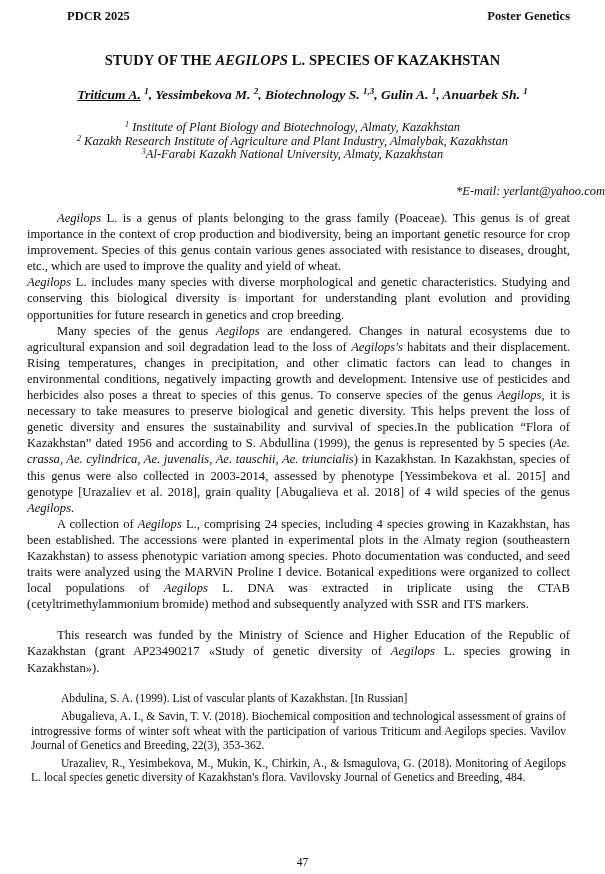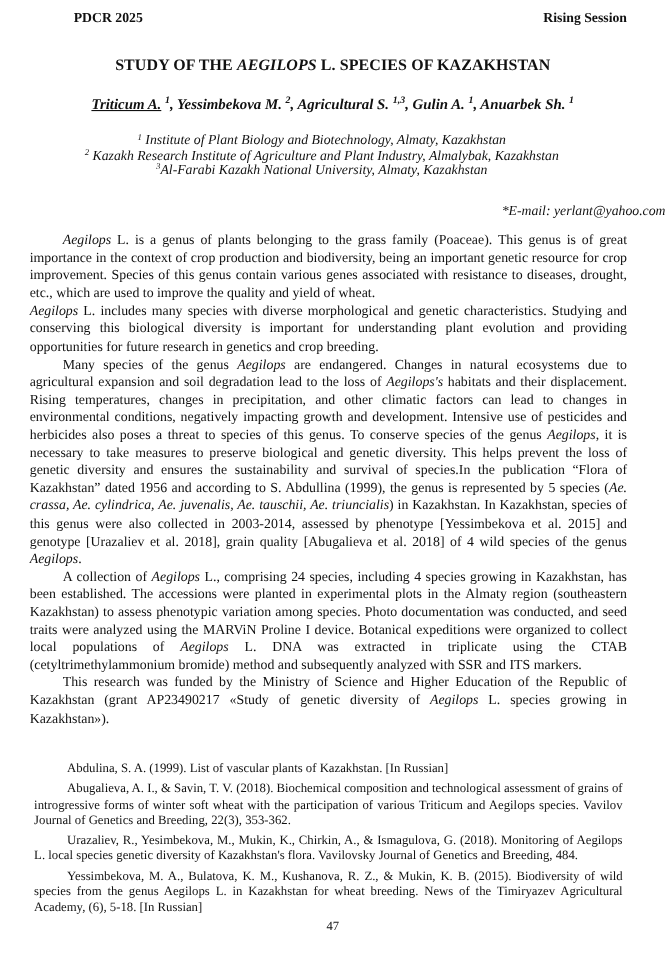--- a/index.html
+++ b/index.html
@@ -16,37 +16,37 @@
   .authors sup { font-size: 9px; vertical-align: 5px; line-height: 0; }
   .affils { position: absolute; top: 121px; left: 0; width: 585px; text-align: center;
             font-style: italic; font-size: 12.5px; line-height: 13.5px; }
   .affils sup { font-size: 8px; vertical-align: 4px; line-height: 0; }
   .email { position: absolute; top: 184px; left: 0; width: 605px; text-align: right;
            font-style: italic; font-size: 12.5px; }
   .body { position: absolute; top: 210px; left: 27px; width: 543px; font-size: 12.6px;
           line-height: 16.1px; text-align: justify; }
   .body p { margin: 0; }
   .body p.ind { text-indent: 30px; }
-  .body p.gap { }
+  .body p.gap { margin-top: 15px; }
   .refs { position: absolute; top: 688px; left: 27px; width: 543px; font-size: 11.6px;
           line-height: 14.3px; text-align: justify; }
   .refs .refhead { font-weight: bold; font-size: 13px; margin-left: 30px; line-height: 16px; }
   .refs p { margin: 4px; text-indent: 30px; }
-  .pagenum { position: absolute; top: 836px; left: 0; width: 605px; text-align: center; font-size: 11.5px; }
+  .pagenum { position: absolute; top: 856px; left: 0; width: 605px; text-align: center; font-size: 11.5px; }
   i { }
 </style>
 </head>
 <body>
 
 <div class="hdr hdr-left">PDCR 2025</div>
-<div class="hdr hdr-right">Rising Session</div>
+<div class="hdr hdr-right">Poster Genetics</div>
 
 <div class="title"><span>STUDY OF THE </span><i>AEGILOPS</i><span> L. SPECIES OF KAZAKHSTAN</span></div>
 
-<div class="authors"><span class="first">Triticum A.</span>&nbsp;<sup>1</sup>, <span>Yessimbekova M.</span>&nbsp;<sup>2</sup>, <span>Agricultural S.</span>&nbsp;<sup>1,3</sup>, <span>Gulin A.</span>&nbsp;<sup>1</sup>, <span>Anuarbek Sh.</span>&nbsp;<sup>1</sup></div>
+<div class="authors"><span class="first">Triticum A.</span>&nbsp;<sup>1</sup>, <span>Yessimbekova M.</span>&nbsp;<sup>2</sup>, <span>Biotechnology S.</span>&nbsp;<sup>1,3</sup>, <span>Gulin A.</span>&nbsp;<sup>1</sup>, <span>Anuarbek Sh.</span>&nbsp;<sup>1</sup></div>
 
 <div class="affils">
   <div><sup>1</sup> <span>Institute of Plant Biology and Biotechnology, Almaty, Kazakhstan</span></div>
   <div><sup>2</sup> <span>Kazakh Research Institute of Agriculture and Plant Industry, Almalybak, Kazakhstan</span></div>
   <div><sup>3</sup><span>Al-Farabi Kazakh National University, Almaty, Kazakhstan</span></div>
 </div>
 
 <div class="email">*E-mail: yerlant@yahoo.com</div>
 
 <div class="body">
@@ -54,16 +54,15 @@
   <p><i>Aegilops</i><span> L. includes many species with diverse morphological and genetic characteristics. Studying and conserving this biological diversity is important for understanding plant evolution and providing opportunities for future research in genetics and crop breeding.</span></p>
   <p class="ind"><span>Many species of the genus </span><i>Aegilops</i><span> are endangered. Changes in natural ecosystems due to agricultural expansion and soil degradation lead to the loss of </span><i>Aegilops's</i><span> habitats and their displacement. Rising temperatures, changes in precipitation, and other climatic factors can lead to changes in environmental conditions, negatively impacting growth and development. Intensive use of pesticides and herbicides also poses a threat to species of this genus. To conserve species of the genus </span><i>Aegilops</i><span>, it is necessary to take measures to preserve biological and genetic diversity. This helps prevent the loss of genetic diversity and ensures the sustainability and survival of species.In the publication “Flora of Kazakhstan” dated 1956 and according to S. Abdullina (1999), the genus is represented by 5 species (</span><i>Ae. crassa, Ae. cylindrica, Ae. juvenalis, Ae. tauschii, Ae. triuncialis</i><span>) in Kazakhstan. In Kazakhstan, species of this genus were also collected in 2003-2014, assessed by phenotype [Yessimbekova et al. 2015] and genotype [Urazaliev et al. 2018], grain quality [Abugalieva et al. 2018] of 4 wild species of the genus </span><i>Aegilops</i><span>.</span></p>
   <p class="ind"><span>A collection of </span><i>Aegilops</i><span> L., comprising 24 species, including 4 species growing in Kazakhstan, has been established. The accessions were planted in experimental plots in the Almaty region (southeastern Kazakhstan) to assess phenotypic variation among species. Photo documentation was conducted, and seed traits were analyzed using the MARViN Proline I device. Botanical expeditions were organized to collect local populations of </span><i>Aegilops</i><span> L. DNA was extracted in triplicate using the CTAB (cetyltrimethylammonium bromide) method and subsequently analyzed with SSR and ITS markers.</span></p>
   <p class="ind gap"><span>This research was funded by the Ministry of Science and Higher Education of the Republic of Kazakhstan (grant AP23490217 «Study of genetic diversity of </span><i>Aegilops</i><span> L. species growing in Kazakhstan»).</span></p>
 </div>
 
 <div class="refs">
   <p>Abdulina, S. A. (1999). List of vascular plants of Kazakhstan. [In Russian]</p>
   <p>Abugalieva, A. I., &amp; Savin, T. V. (2018). Biochemical composition and technological assessment of grains of introgressive forms of winter soft wheat with the participation of various Triticum and Aegilops species. Vavilov Journal of Genetics and Breeding, 22(3), 353-362.</p>
   <p>Urazaliev, R., Yesimbekova, M., Mukin, K., Chirkin, A., &amp; Ismagulova, G. (2018). Monitoring of Aegilops L. local species genetic diversity of Kazakhstan's flora. Vavilovsky Journal of Genetics and Breeding, 484.</p>
-  <p>Yessimbekova, M. A., Bulatova, K. M., Kushanova, R. Z., &amp; Mukin, K. B. (2015). Biodiversity of wild species from the genus Aegilops L. in Kazakhstan for wheat breeding. News of the Timiryazev Agricultural Academy, (6), 5-18. [In Russian]</p>
 </div>
 
 <div class="pagenum">47</div>
 
 </body></html>

